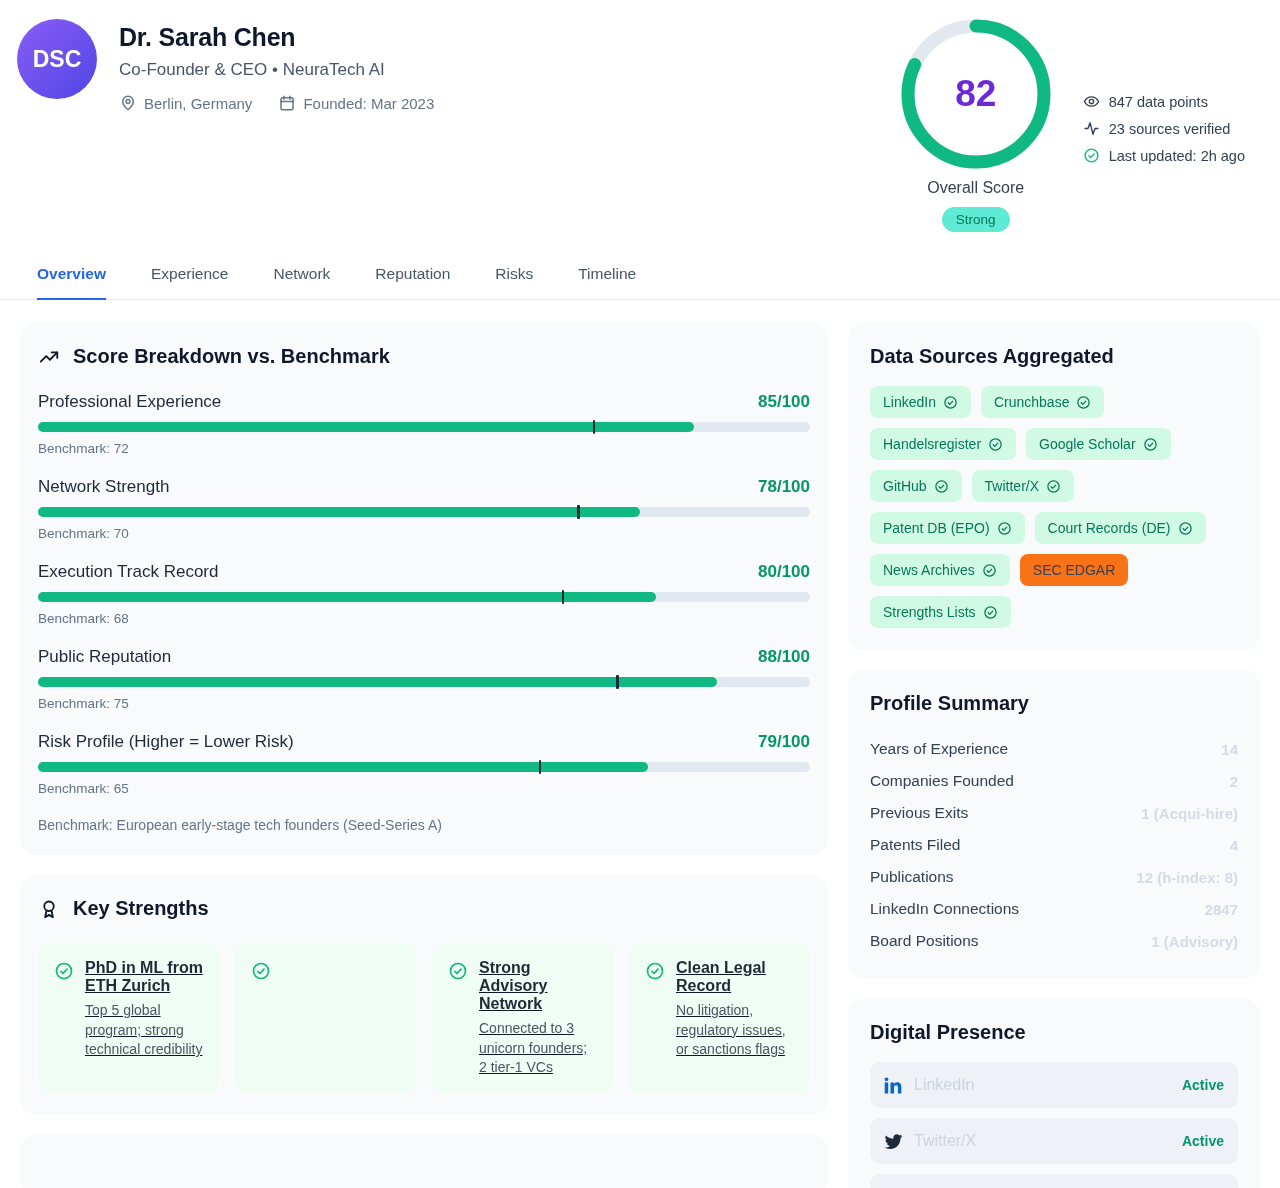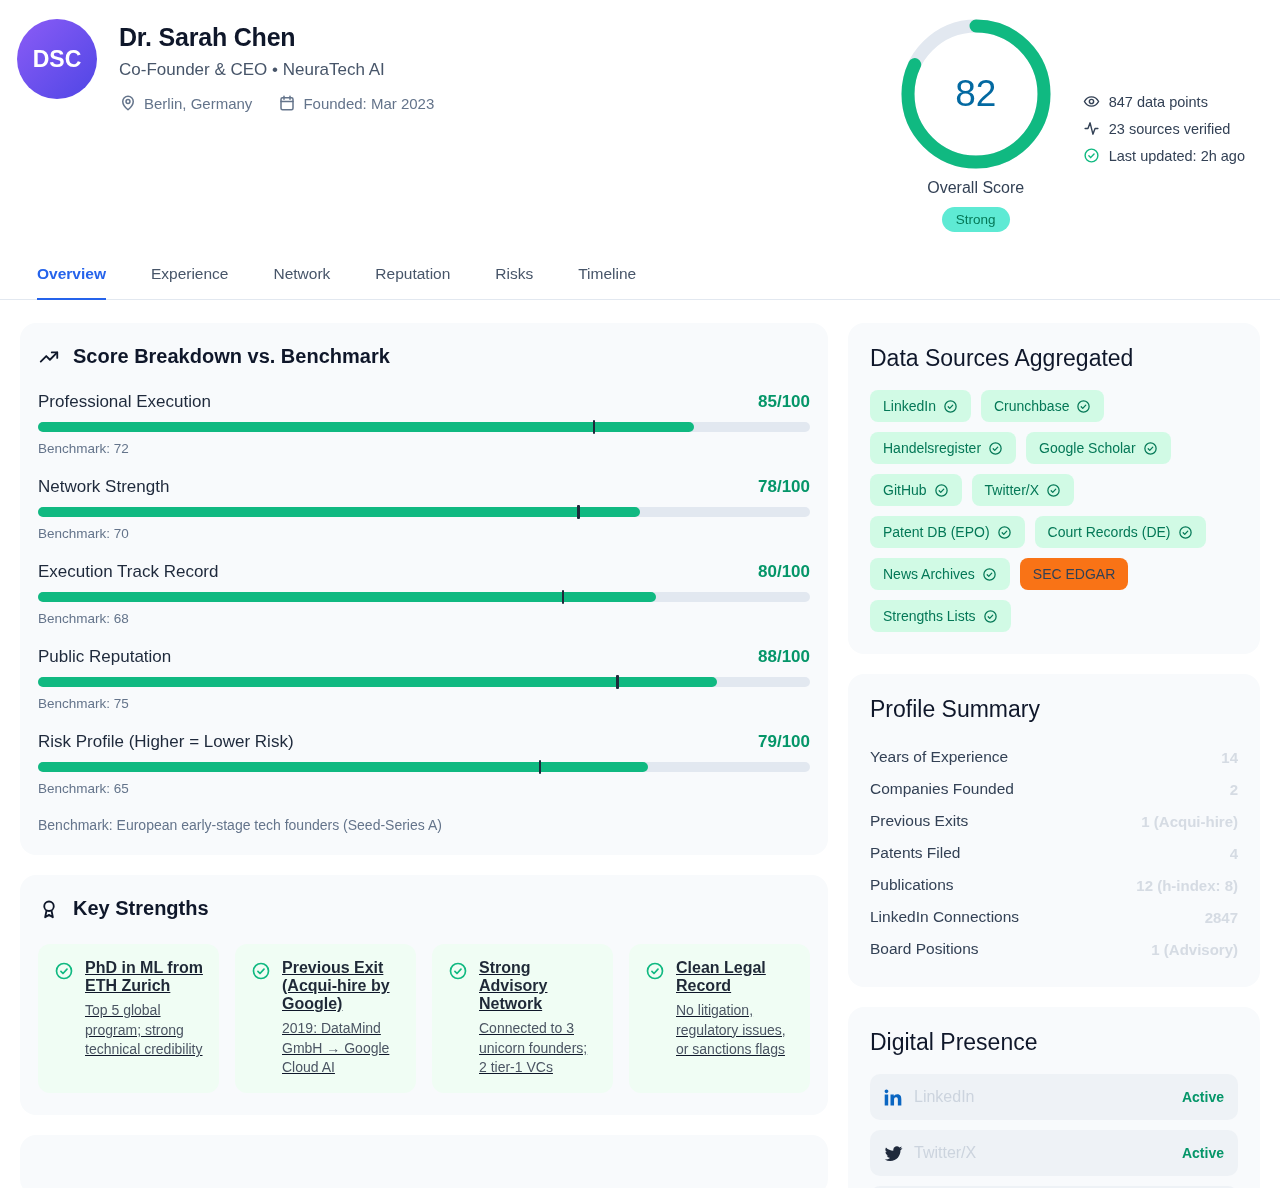--- a/index.html
+++ b/index.html
@@ -14,21 +14,21 @@
   .name { font-size:25px; font-weight:700; letter-spacing:-0.2px; margin-top:4px; }
   .role { font-size:17px; color:#475569; margin-top:8px; }
   .meta { display:flex; gap:26px; margin-top:14px; color:#64748b; font-size:15px; }
   .meta-item { display:flex; align-items:center; gap:7px; }
   .ic { width:18px; height:18px; flex:none; display:inline-block; }
 
   .hdr-right { display:flex; align-items:flex-start; gap:32px; }
   .ring-col { display:flex; flex-direction:column; align-items:center; }
   .ring-wrap { position:relative; width:150px; height:150px; }
   .ring-num { position:absolute; inset:0; display:flex; align-items:center; justify-content:center;
-              font-size:37px; font-weight:400; color:#0369a1; }
+              font-size:37px; font-weight:700; color:#6d28d9; }
   .overall-label { margin-top:10px; font-size:16px; color:#334155; }
   .badge { margin-top:10px; background:#5eead4; color:#047857; font-size:13.5px; padding:5px 14px; border-radius:999px; }
   .stats { margin-top:74px; display:flex; flex-direction:column; gap:10px; font-size:14.5px; color:#334155; }
   .stat { display:flex; align-items:center; gap:9px; }
   .stat .ic { width:17px; height:17px; color:#334155; }
   .stat .ic.green { color:#10b981; }
 
   
   .tabs { display:flex; margin-top:20px; padding-left:37px; border-bottom:1px solid #e2e8f0; }
   .tab { font-size:15.5px; color:#475569; padding:13px 0 15px; margin-right:45px; cursor:pointer;
@@ -37,21 +37,21 @@
 
   
   .main { display:flex; gap:20px; padding:23px 20px 0; align-items:flex-start; }
   .col-left { flex:1; min-width:0; }
   .col-right { width:412px; flex:none; }
   .card { background:#f8fafc; border-radius:16px; padding:22px 18px; }
   .rcard { background:#f8fafc; border-radius:16px; padding:22px 22px; margin-bottom:20px; }
   .card-title-row { display:flex; align-items:center; gap:13px; margin-bottom:24px; }
   .card-title { font-size:20px; font-weight:700; color:#0f172a; }
   .ic-title { width:22px; height:22px; color:#0f172a; }
-  .rcard-title { font-size:23px; font-weight:400; margin-bottom:18px; }
+  .rcard-title { font-size:20px; font-weight:700; margin-bottom:18px; }
 
   
   .metric { margin-bottom:21px; }
   .metric-head { display:flex; justify-content:space-between; align-items:baseline; margin-bottom:10px; }
   .metric-label { font-size:17px; color:#1e293b; }
   .metric-score { font-size:17px; font-weight:700; color:#059669; }
   .track { position:relative; height:10px; background:#e2e8f0; border-radius:6px; }
   .fill { position:absolute; left:0; top:0; height:100%; background:#10b981; border-radius:6px; }
   .marker { position:absolute; top:-2px; height:14px; width:2.5px; background:#1e293b; border-radius:1px; margin-left:-1px; }
   .bm { margin-top:9px; font-size:13.5px; color:#64748b; }
@@ -210,21 +210,21 @@
     <section class="card">
       <div class="card-title-row">
         <svg class="ic-title">
             <use href="#i-trend"></use>
           </svg>
         <h2 class="card-title">Score Breakdown vs. Benchmark</h2>
       </div>
 
       <div class="metric">
         <div class="metric-head">
-          <span class="metric-label">Professional Execution</span>
+          <span class="metric-label">Professional Experience</span>
           <span class="metric-score">85/100</span>
         </div>
         <div class="track">
           <div class="fill" style="width: 85%;"></div>
           <div class="marker" style="left: 72%;"></div>
         </div>
         <div class="bm">Benchmark: 72</div>
       </div>
 
       <div class="metric">
@@ -292,24 +292,20 @@
             </svg>
           <div>
             <div class="s-title">PhD in ML from ETH Zurich</div>
             <div class="s-desc">Top 5 global program; strong technical credibility</div>
           </div>
         </div>
         <div class="strength">
           <svg class="ic s-check">
               <use href="#i-check"></use>
             </svg>
-          <div>
-            <div class="s-title">Previous Exit (Acqui-hire by Google)</div>
-            <div class="s-desc">2019: DataMind GmbH → Google Cloud AI</div>
-          </div>
         </div>
         <div class="strength">
           <svg class="ic s-check">
               <use href="#i-check"></use>
             </svg>
           <div>
             <div class="s-title">Strong Advisory Network</div>
             <div class="s-desc">Connected to 3 unicorn founders; 2 tier-1 VCs</div>
           </div>
         </div>

